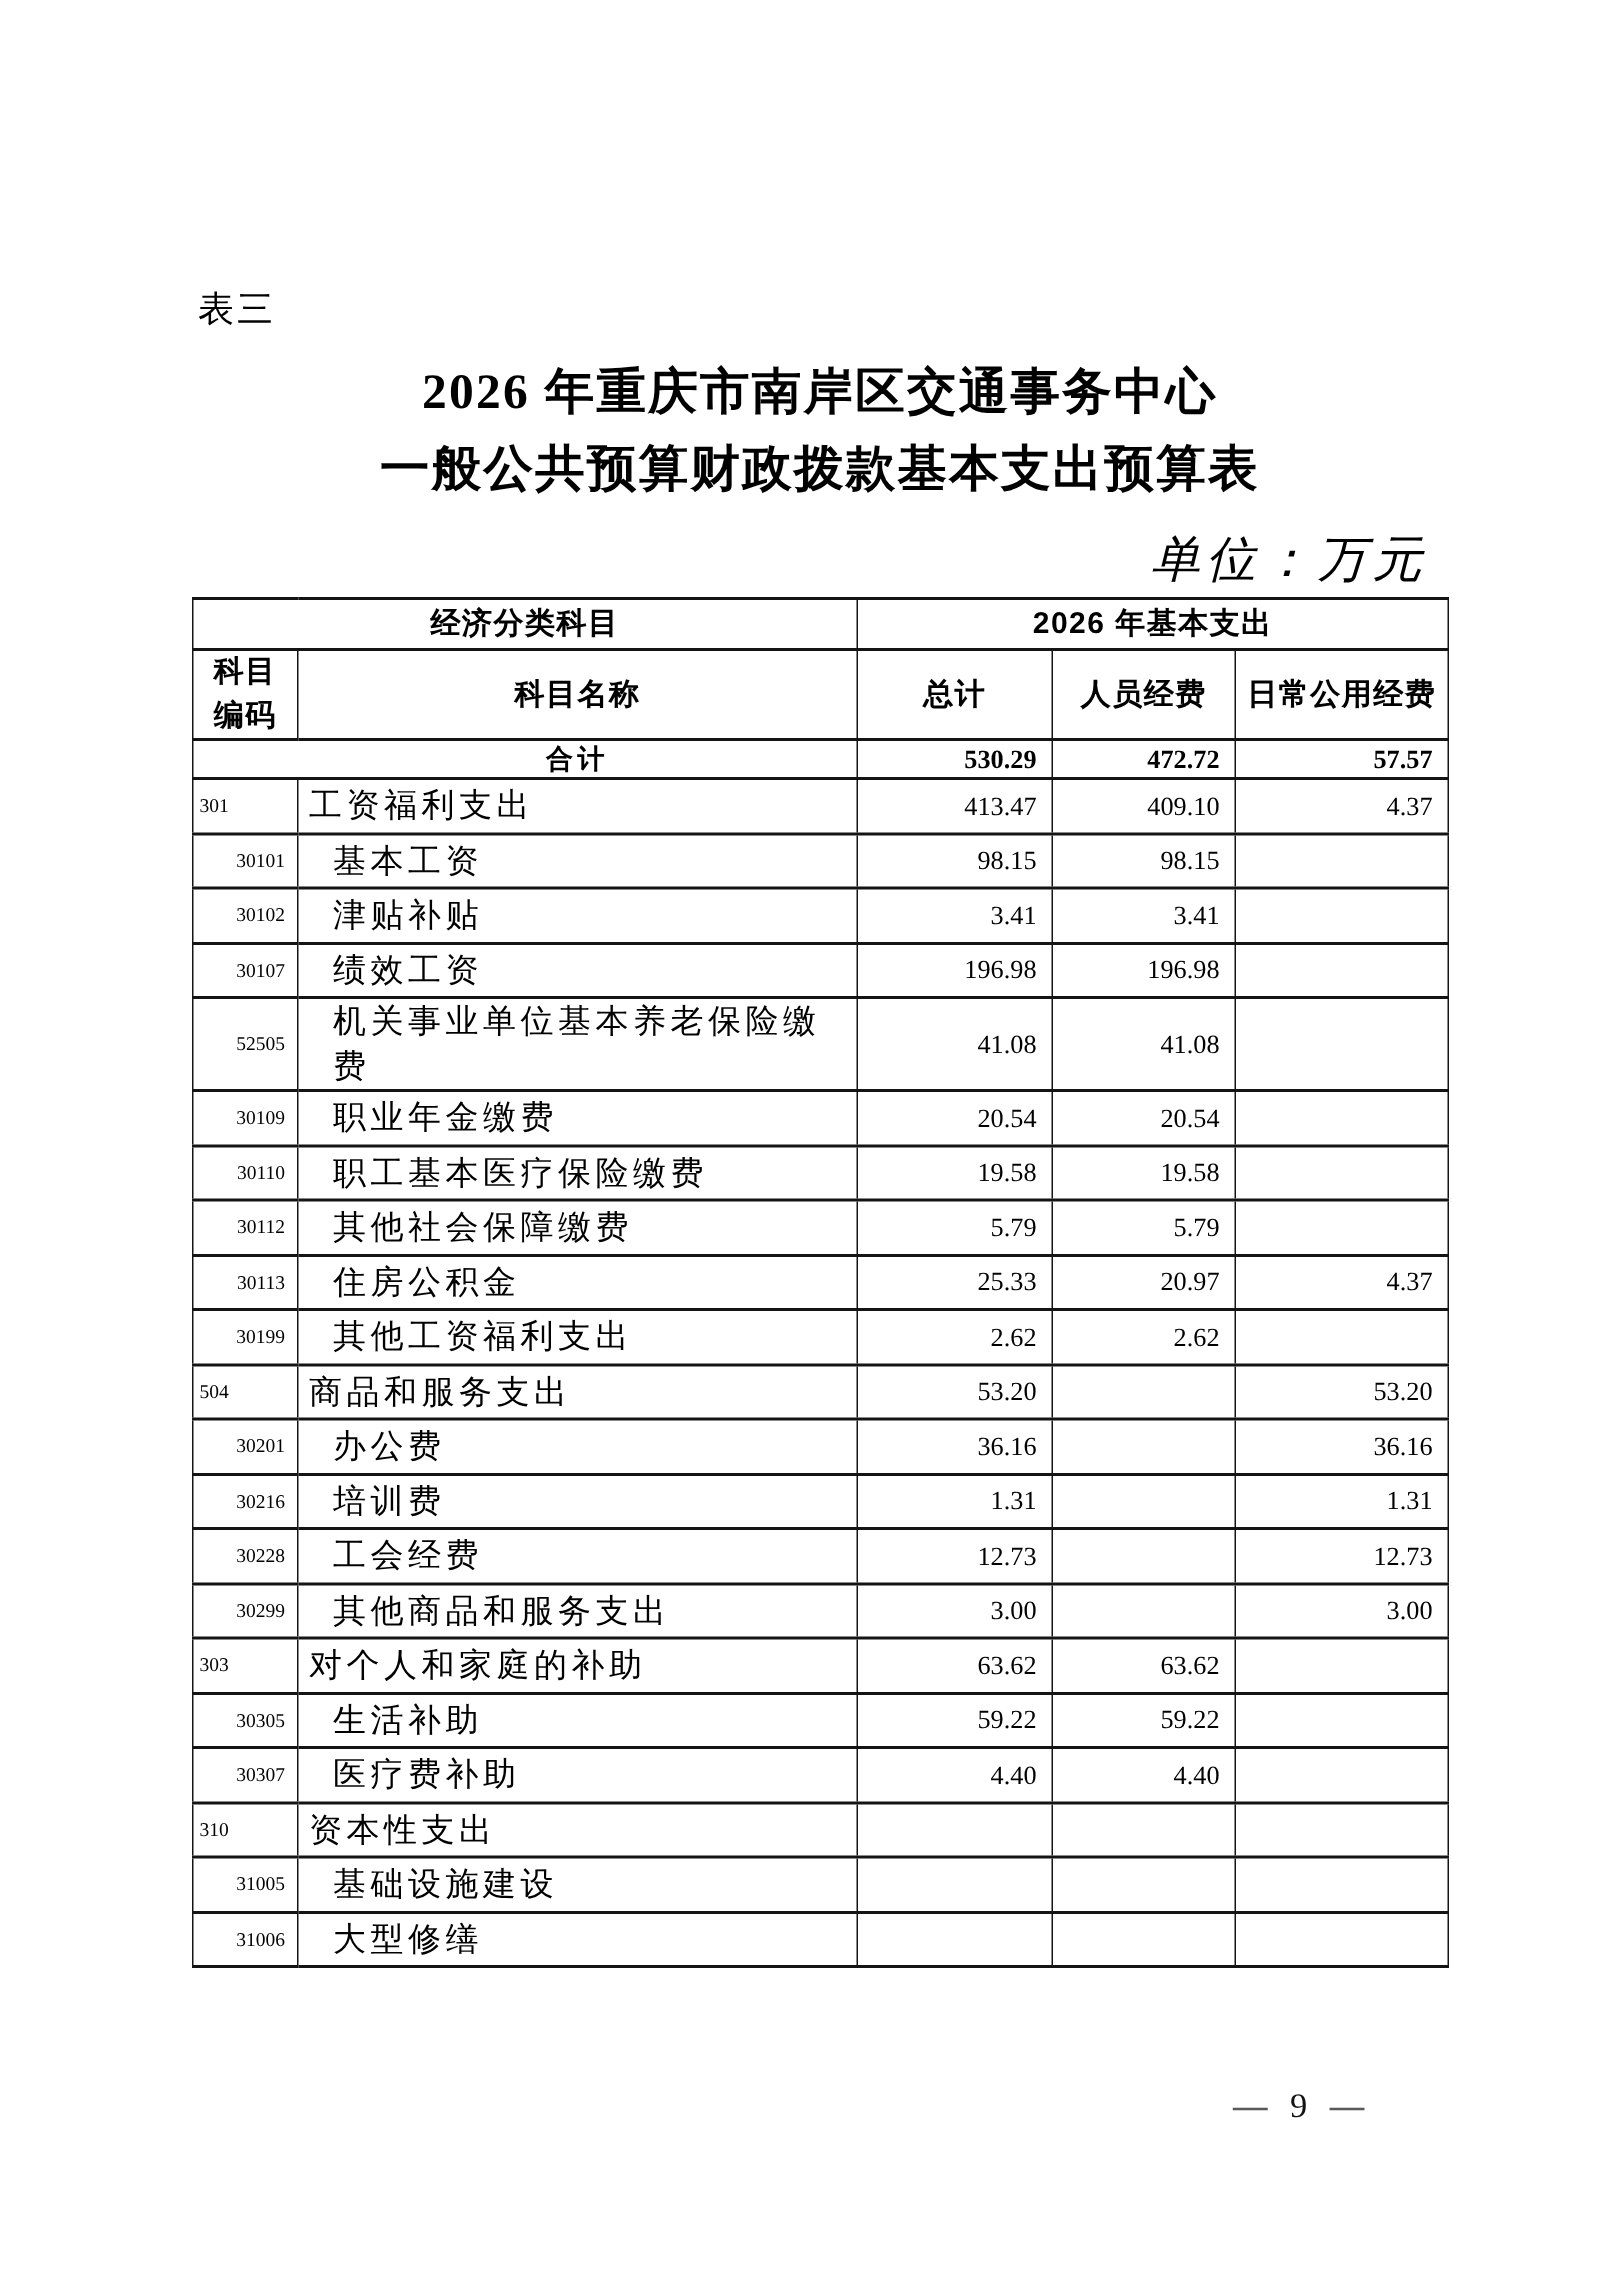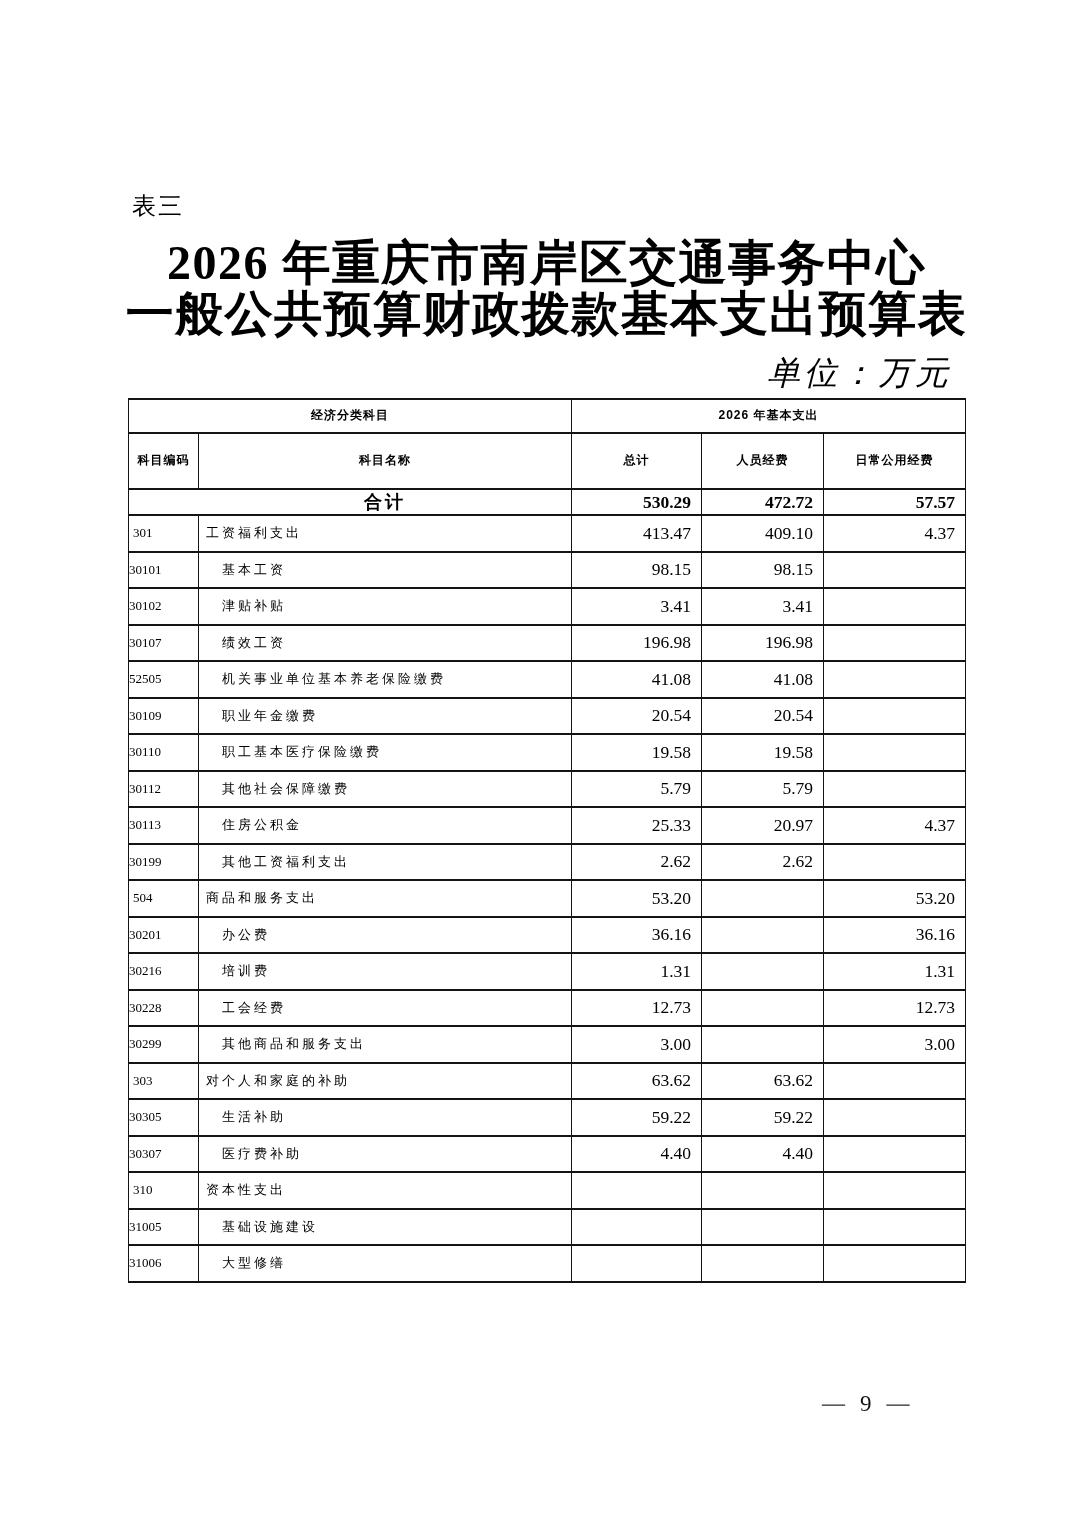--- a/index.html
+++ b/index.html
@@ -21,21 +21,21 @@
     font-size: 24px;
     letter-spacing: 2px;
   }
   .doc-title {
     position: absolute;
     left: 98px;
     top: 237px;
     width: 897px;
     text-align: center;
     font-weight: bold;
-    font-size: 48px;
+    font-size: 33px;
     line-height: 51px;
     letter-spacing: 1.5px;
     font-family: "Liberation Serif", "DejaVu Serif", serif;
   }
   .unit-note {
     position: absolute;
     left: 128px;
     top: 351px;
     width: 824px;
     text-align: right;
@@ -54,41 +54,41 @@
   .budget-table th, .budget-table td {
     border: 2px solid #141414;
     border-left-width: 1.5px;
     border-right-width: 1.5px;
     padding: 0;
     overflow: hidden;
   }
   .budget-table thead th {
     font-family: "Liberation Sans", "DejaVu Sans", sans-serif;
     font-weight: bold;
-    font-size: 12px;
+    font-size: 20px;
     letter-spacing: 1px;
     text-align: center;
     line-height: 1.45;
   }
   tr.header-row-1 { height: 34px; }
   tr.header-row-2 { height: 56px; }
   th.th-code { padding: 0 5px; }
   tbody tr { height: 36.5px; }
   tr.row-total { height: 25px; }
   tr.row-total td { font-weight: bold; }
   td.total-label {
     text-align: center;
     padding-left: 70px;
     font-size: 18px;
     letter-spacing: 3px;
   }
   td.code { font-size: 13px; }
   td.code-group { text-align: left; padding-left: 4px; }
-  td.code-sub { text-align: left; padding-right: 8px; }
-  td.name { font-size: 13px; letter-spacing: 3px; }
+  td.code-sub { text-align: right; padding-right: 8px; }
+  td.name { font-size: 22px; letter-spacing: 3px; }
   td.name-group { padding-left: 7px; }
   td.name-sub { padding-left: 23px; }
   td.num {
     font-size: 17.5px;
     text-align: right;
     padding-right: 10px;
     white-space: nowrap;
   }
   .page-number {
     position: absolute;

